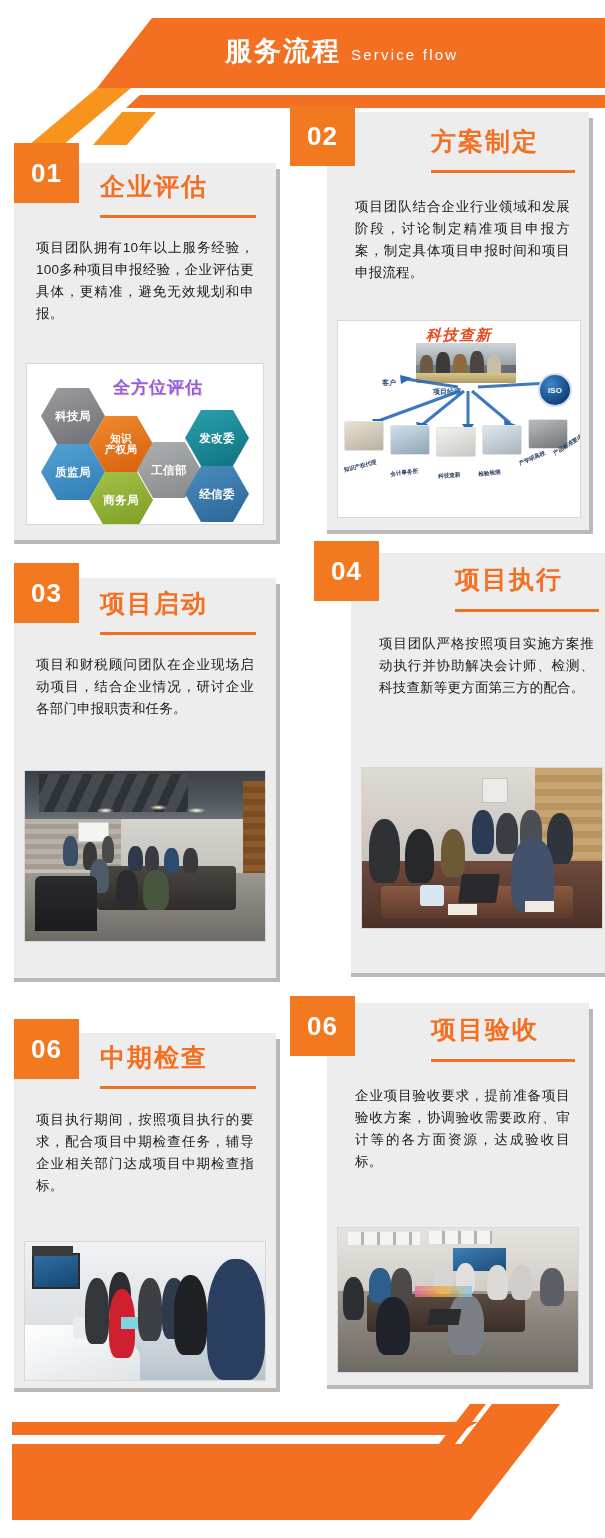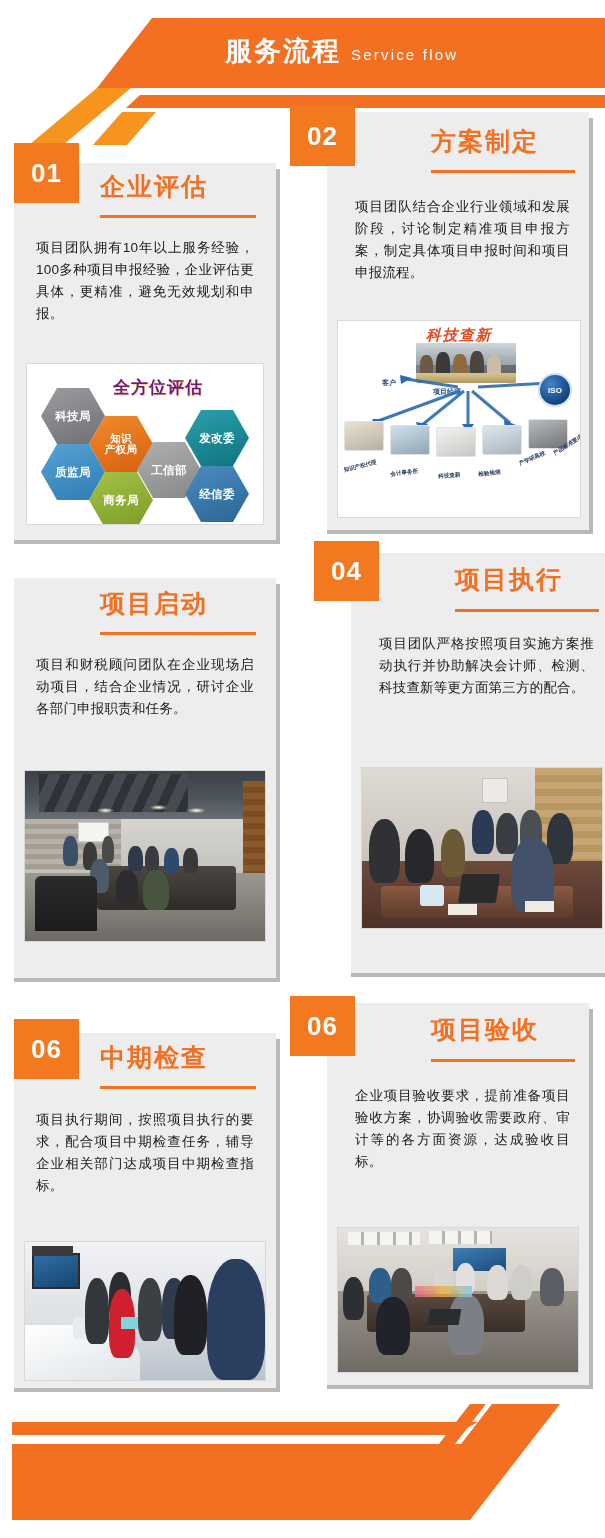--- a/index.html
+++ b/index.html
@@ -88,21 +88,21 @@
   .hex {
     position:absolute; width:64px; height:56px;
     clip-path:polygon(25% 0%,75% 0%,100% 50%,75% 100%,25% 100%,0% 50%);
     display:flex; align-items:center; justify-content:center;
     color:#fff; font-size:11.5px; font-weight:bold; line-height:1.08;
     text-align:center; letter-spacing:0.3px;
   }
   .hex span{ display:block; }
   .hex-title{
     position:absolute; font-size:17px; font-weight:bold;
-    color:#701a75; letter-spacing:1px; white-space:nowrap;
+    color:#8b5cf6; letter-spacing:1px; white-space:nowrap;
     text-shadow:1px 1px 0 #ffd9a0;
   }
 
   
   .oss { position:absolute; background:#fff;
     border:1px solid #d9d9d9; overflow:hidden; }
   .oss-title{
     position:absolute; left:0; right:0; top:5px; text-align:center;
     font-size:15px; font-weight:bold; color:#E8491E;
     letter-spacing:1.5px; font-style:italic;
@@ -259,20 +259,21 @@
         <div class="oss-foot" style="left:100px; top:152px; transform:rotate(-4deg);">科技查新</div>
         <div class="oss-foot" style="left:140px; top:150px; transform:rotate(-6deg);">检验检测</div>
         <div class="oss-foot" style="left:180px; top:140px; transform:rotate(-24deg);">产学研高校</div>
         <div class="oss-foot" style="left:214px; top:130px; transform:rotate(-32deg);">产品标准要求</div>
       </div>
     </div>
   </div>
 
   <div class="card" style="left:14px; top:578px; width:262px; height:400px;">
     <div class="card-inner">
+      <div class="badge" style="left:0px; top:-15px; width:65px; height:60px;">03</div>
       <div class="card-title" style="left:86px; top:13px;">项目启动</div>
       <div class="title-rule" style="left:86px; top:54px; width:156px;"></div>
       <div class="card-body" style="left:22px; top:76px; width:218px;">项目和财税顾问团队在企业现场启动项目，结合企业情况，研讨企业各部门申报职责和任务。</div>
 
       <div class="photo" style="left:10px; top:192px; width:242px; height:172px;">
         <div class="ph-layer room-ceil"></div>
         <div class="ph-layer" style="left:6%;top:2%;width:62%;height:22%;
              background:repeating-linear-gradient(115deg,#2e3338 0 9px,#454b51 9px 20px);"></div>
         <div class="ph-layer room-wall"></div>
         <div class="ph-layer" style="left:0;top:28%;width:40%;height:30%;

